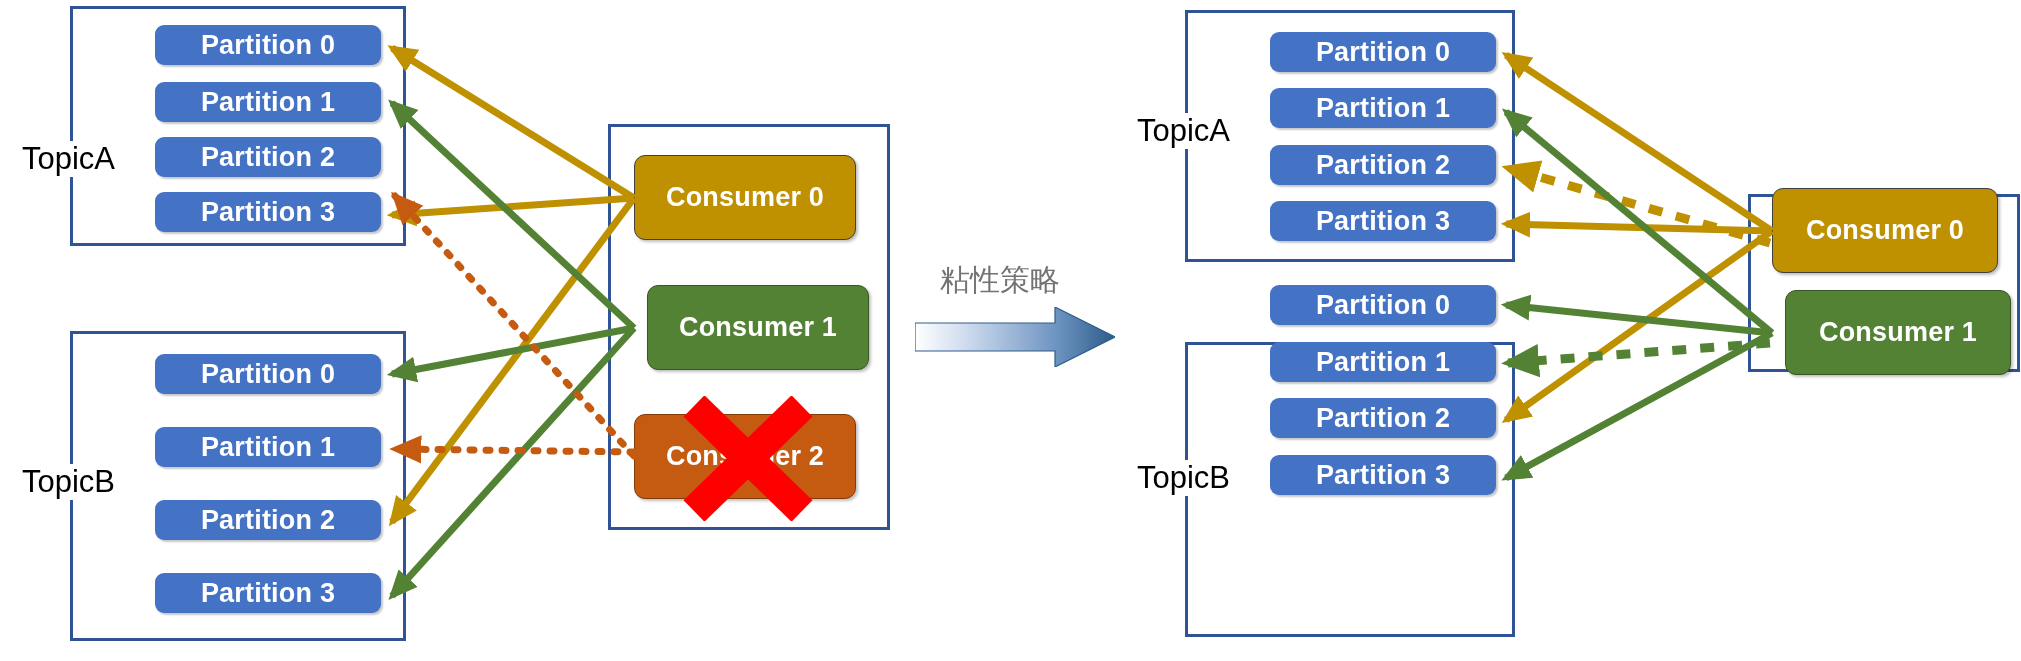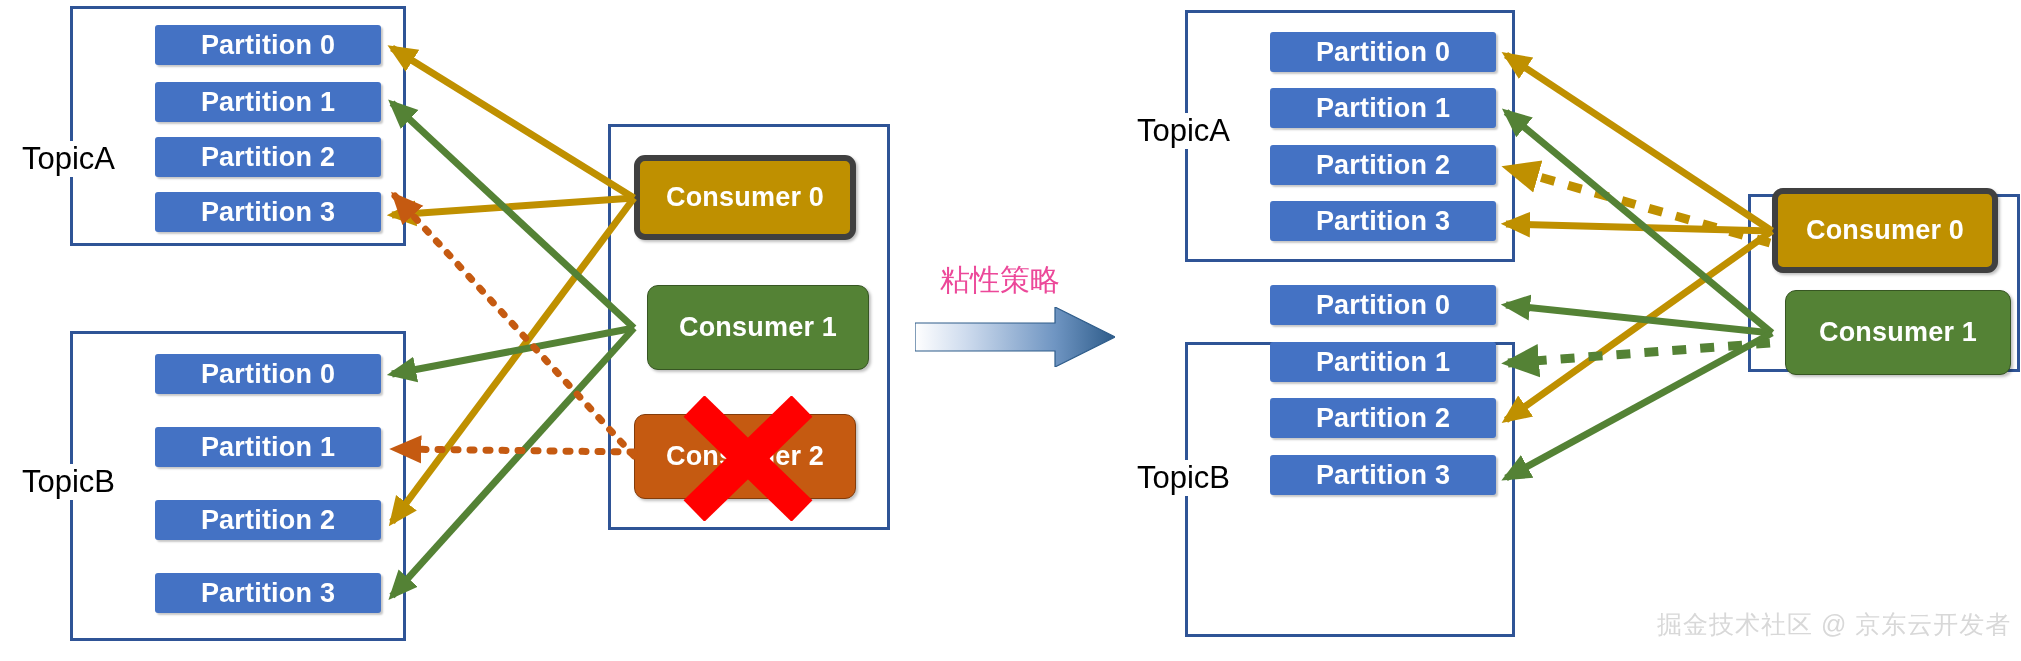--- a/index.html
+++ b/index.html
@@ -42,21 +42,21 @@
     letter-spacing: 0px;
     white-space: nowrap;
     background: #ffffff;
     padding: 0 4px;
     z-index: 6;
   }
   .partition {
     position: absolute;
     background: #4472C4;
     color: #ffffff;
-    border-radius: 3px;
+    border-radius: 9px;
     font-size: 27px;
     font-weight: 600;
     display: flex;
     align-items: center;
     justify-content: center;
     letter-spacing: 0.2px;
     box-shadow: 2px 2px 2px rgba(0,0,0,0.22);
     z-index: 4;
   }
   .consumer {
@@ -65,32 +65,32 @@
     color: #ffffff;
     font-size: 27px;
     font-weight: 600;
     display: flex;
     align-items: center;
     justify-content: center;
     letter-spacing: 0.2px;
     box-shadow: 2px 2px 3px rgba(0,0,0,0.25);
     z-index: 4;
   }
-  .c-gold  { background: #BF9000; border: 6px solid #404040; }
+  .c-gold  { background: #BF9000; border: 1px solid #404040; }
   .c-green { background: #548235; border: 1px solid #375623; margin-left: 13px; }
   .c-orange{ background: #C55A11; border: 1px solid #833C0B; }
   .redx {
     position: absolute;
     z-index: 8;
     pointer-events: none;
   }
   .arrow-label {
     position: absolute;
     font-size: 30px;
-    color: #ec4899;
+    color: #737373;
     white-space: nowrap;
     z-index: 6;
   }
   .big-arrow {
     position: absolute;
     z-index: 3;
   }
   .watermark {
     position: absolute;
     font-size: 25px;
@@ -159,21 +159,20 @@
   <div class="partition" style="left:1270px; top:285px; width:226px; height:40px;">Partition 0</div>
   <div class="partition" style="left:1270px; top:342px; width:226px; height:40px;">Partition 1</div>
   <div class="partition" style="left:1270px; top:398px; width:226px; height:40px;">Partition 2</div>
   <div class="partition" style="left:1270px; top:455px; width:226px; height:40px;">Partition 3</div>
 
   <div class="group-frame" style="left:1748px; top:194px; width:272px; height:178px;"></div>
 
   <div class="consumer c-gold" style="left:1772px; top:188px; width:226px; height:85px;">Consumer 0</div>
   <div class="consumer c-green" style="left:1772px; top:290px; width:226px; height:85px;">Consumer 1</div>
 
-  <div class="watermark" style="left:1657px; top:608px;">掘金技术社区 @ 京东云开发者</div>
 
   <svg class="wires" viewBox="0 0 2021 661">
     <defs>
       <marker id="head-gold" viewBox="0 0 10 10" refX="8.2" refY="5" markerWidth="4.2" markerHeight="4.2" orient="auto-start-reverse">
         <path d="M 0 0.6 L 10 5 L 0 9.4 z" fill="#BF9000"></path>
       </marker>
       <marker id="head-green" viewBox="0 0 10 10" refX="8.2" refY="5" markerWidth="4.2" markerHeight="4.2" orient="auto-start-reverse">
         <path d="M 0 0.6 L 10 5 L 0 9.4 z" fill="#548235"></path>
       </marker>
       <marker id="head-orange" viewBox="0 0 10 10" refX="8.2" refY="5" markerWidth="4.6" markerHeight="4.6" orient="auto-start-reverse">

